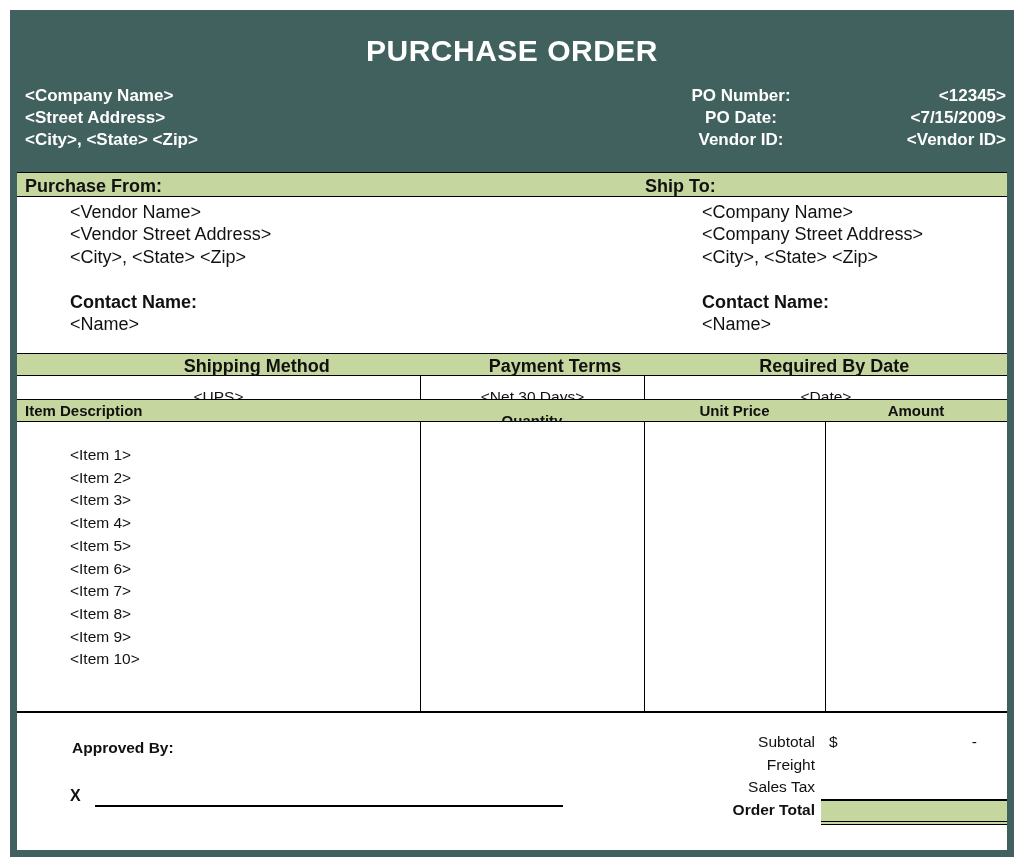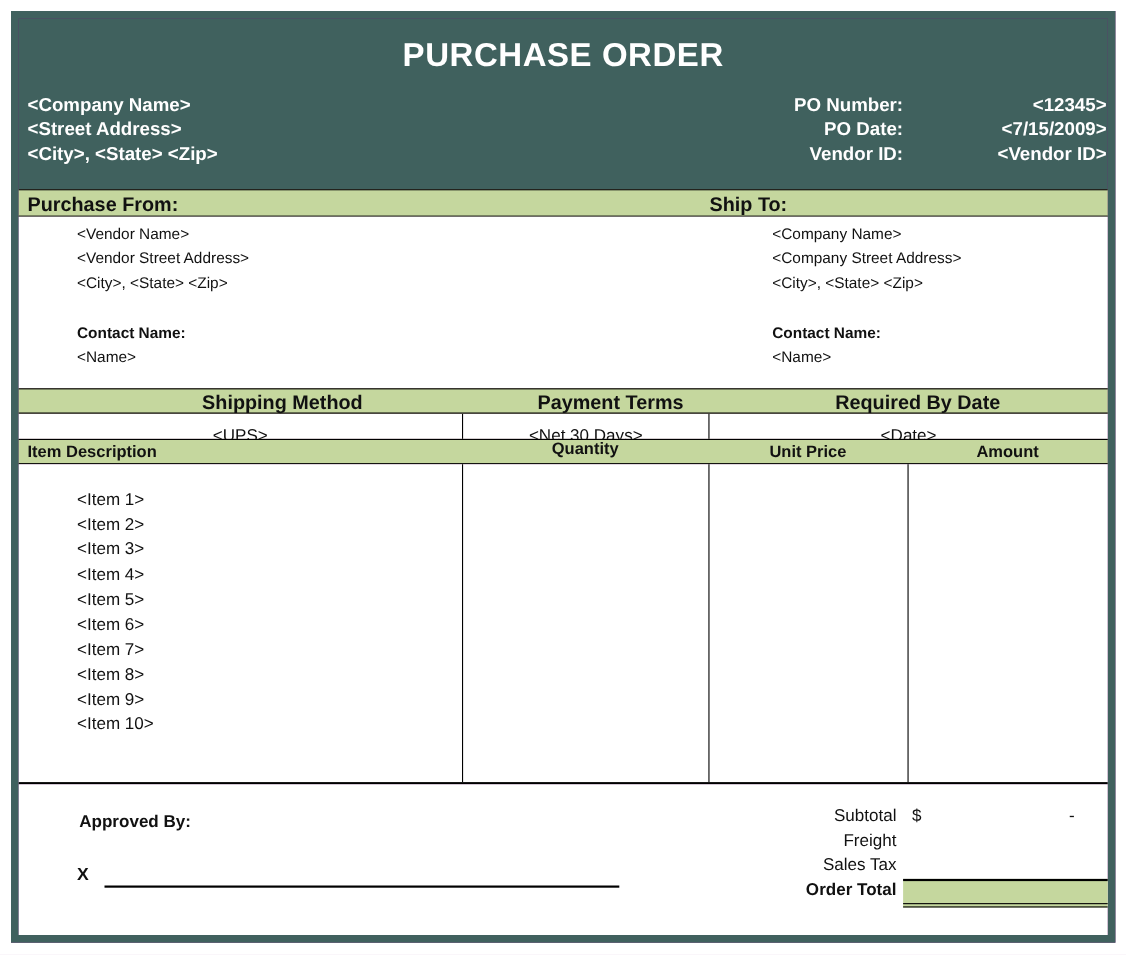--- a/index.html
+++ b/index.html
@@ -4,59 +4,59 @@
 <style>
   :root{
     --teal:#40615E;
     --green:#C5D79E;
     --ink:#111111;
   }
   *{margin:0;padding:0;box-sizing:border-box;}
   html,body{width:1024px;height:868px;background:#ffffff;overflow:hidden;
     font-family:"Liberation Sans", sans-serif;color:var(--ink);}
   .doc{position:absolute;left:10px;top:10px;width:1004px;height:847px;
-    border:7px solid var(--teal);background:#701a75;}
+    border:7px solid var(--teal);background:#eab308;}
 
   
   .header{position:relative;height:155px;background:var(--teal);color:#ffffff;}
   .title{position:absolute;top:17px;left:0;width:100%;text-align:center;
     font-size:30px;font-weight:bold;letter-spacing:.5px;}
   .company-block{position:absolute;left:8px;top:68px;font-size:17px;font-weight:bold;line-height:22px;}
   .po-block{position:absolute;right:0;top:68px;display:grid;
     grid-template-columns:160px 186px;font-size:17px;font-weight:bold;line-height:22px;}
-  .po-label{text-align:right;padding-right:0;}
+  .po-label{text-align:center;padding-right:0;}
   .po-value{text-align:right;padding-right:1px;}
 
   
   .bar{background:var(--green);border-top:1px solid #000;border-bottom:1px solid #000;
     font-weight:bold;font-size:18px;position:relative;}
   .bar1{height:25px;}
   .bar1 .cell-a{position:absolute;left:8px;top:3px;}
   .bar1 .cell-b{position:absolute;left:628px;top:3px;}
 
   
-  .addresses{position:relative;height:156px;background:#fff;font-size:14px;line-height:22.4px;}
+  .addresses{position:relative;height:156px;background:#fff;font-size:18px;line-height:22.4px;}
   .addr-col{position:absolute;top:4px;}
   .addr-left{left:53px;}
   .addr-right{left:685px;}
   .addr-gap{height:22.4px;}
   .contact-label{font-weight:bold;}
 
   
   .terms-head{height:23px;display:flex;padding-left:48px;}
   .terms-head .th{text-align:center;padding-top:2px;}
   .terms-values{height:23px;display:flex;background:#fff;font-size:15.5px;}
   .terms-values .td{text-align:center;padding-top:12px;}
   .w1{width:403px;} .w2{width:224px;} .w3{width:363px;}
   .div-l{border-left:1px solid #000;}
 
   
   .items-head{height:23px;display:flex;font-weight:bold;font-size:15px;}
   .items-head .h1{width:403px;text-align:left;padding:2px 0 0 8px;}
-  .items-head .h2{width:224px;text-align:center;padding-top:0;}
+  .items-head .h2{width:224px;text-align:center;padding-top:12px;}
   .items-head .h3{width:181px;text-align:center;padding-top:2px;}
   .items-head .h4{width:182px;text-align:center;padding-top:2px;}
   .items-body{position:relative;height:291px;background:#fff;border-bottom:2px solid #000;}
   .vline{position:absolute;top:0;bottom:0;width:1px;background:#000;}
   .vl1{left:403px;} .vl2{left:627px;} .vl3{left:808px;}
   .item-list{position:absolute;left:53px;top:22px;font-size:15.5px;line-height:22.7px;}
 
   
   .footer{position:relative;height:137px;background:#fff;}
   .approved{position:absolute;left:55px;top:26px;font-weight:bold;font-size:15.5px;}

